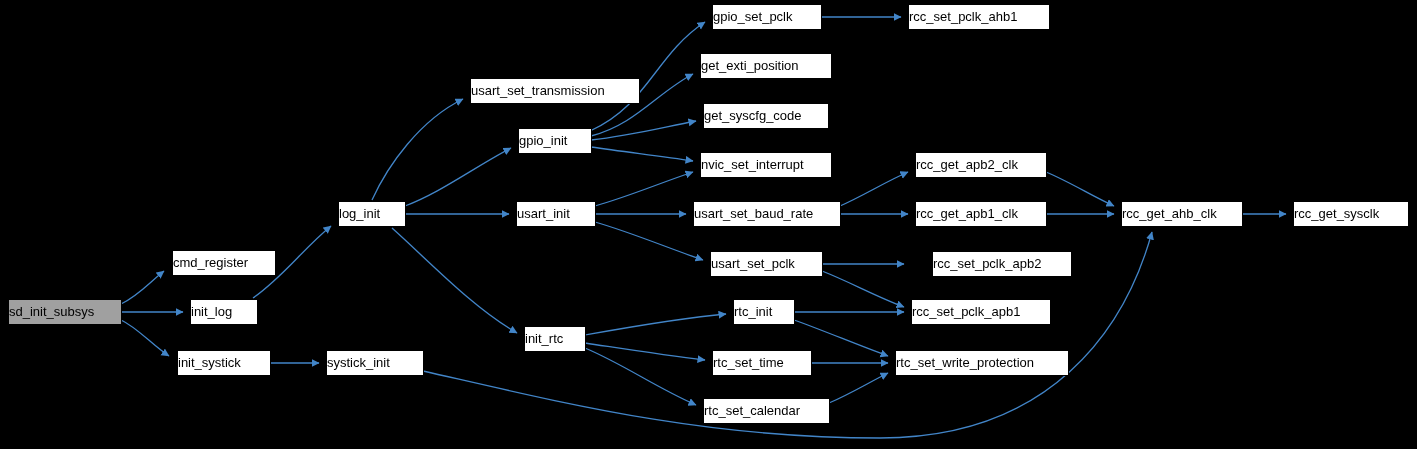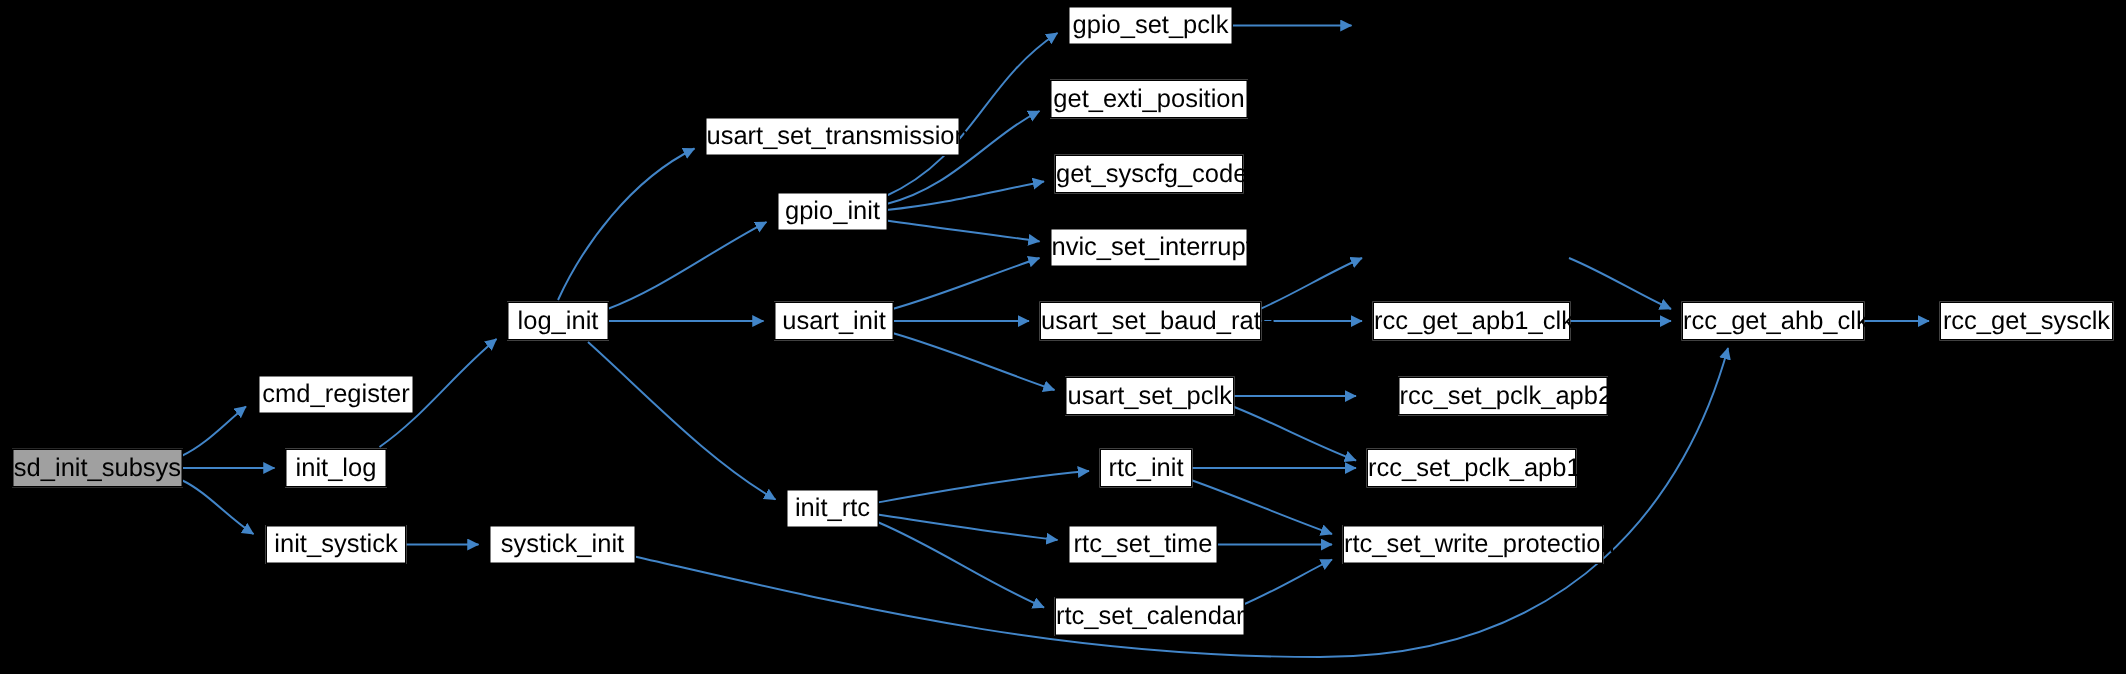--- a/index.html
+++ b/index.html
@@ -20,22 +20,21 @@
   }
   svg.edges{position:absolute;left:0;top:0;width:1417px;height:449px;pointer-events:none;}
   svg.edges path.edge{fill:none;stroke:var(--edge-color);stroke-width:1.3px;}
   svg.edges .arrowhead-shape{fill:var(--edge-color);}
   .node{
     position:absolute;
     height:24px;line-height:24px;
     background:var(--node-fill);
     border:1px solid var(--node-border);
     color:var(--text-color);
-    font-size:17px;
-    text-align:center;
+    font-size:13px;
     white-space:nowrap;
     box-sizing:content-box;
     cursor:pointer;
   }
   .node.root{background:var(--root-fill);cursor:default;}
 </style>
 </head>
 <body>
 
 <div class="canvas">
@@ -92,20 +91,22 @@
   <div class="node" style="left:524px;top:326px;width:60px">init_rtc</div>
   <div class="node" style="left:712px;top:4px;width:108px">gpio_set_pclk</div>
   <div class="node" style="left:703px;top:103px;width:124px">get_syscfg_code</div>
   <div class="node" style="left:700px;top:53px;width:130px">get_exti_position</div>
   <div class="node" style="left:700px;top:152px;width:130px">nvic_set_interrupt</div>
   <div class="node" style="left:693px;top:201px;width:146px">usart_set_baud_rate</div>
   <div class="node" style="left:710px;top:251px;width:111px">usart_set_pclk</div>
   <div class="node" style="left:733px;top:299px;width:60px">rtc_init</div>
   <div class="node" style="left:703px;top:398px;width:125px">rtc_set_calendar</div>
   <div class="node" style="left:712px;top:350px;width:98px">rtc_set_time</div>
+  <div class="node" style="left:908px;top:4px;width:140px">rcc_set_pclk_ahb1</div>
+  <div class="node" style="left:915px;top:152px;width:130px">rcc_get_apb2_clk</div>
   <div class="node" style="left:915px;top:201px;width:130px">rcc_get_apb1_clk</div>
   <div class="node" style="left:932px;top:251px;width:138px">rcc_set_pclk_apb2</div>
   <div class="node" style="left:911px;top:299px;width:138px">rcc_set_pclk_apb1</div>
   <div class="node" style="left:895px;top:350px;width:172px">rtc_set_write_protection</div>
   <div class="node" style="left:1121px;top:201px;width:120px">rcc_get_ahb_clk</div>
   <div class="node" style="left:1293px;top:201px;width:114px">rcc_get_sysclk</div>
 
 </div>
 
 </body></html>

